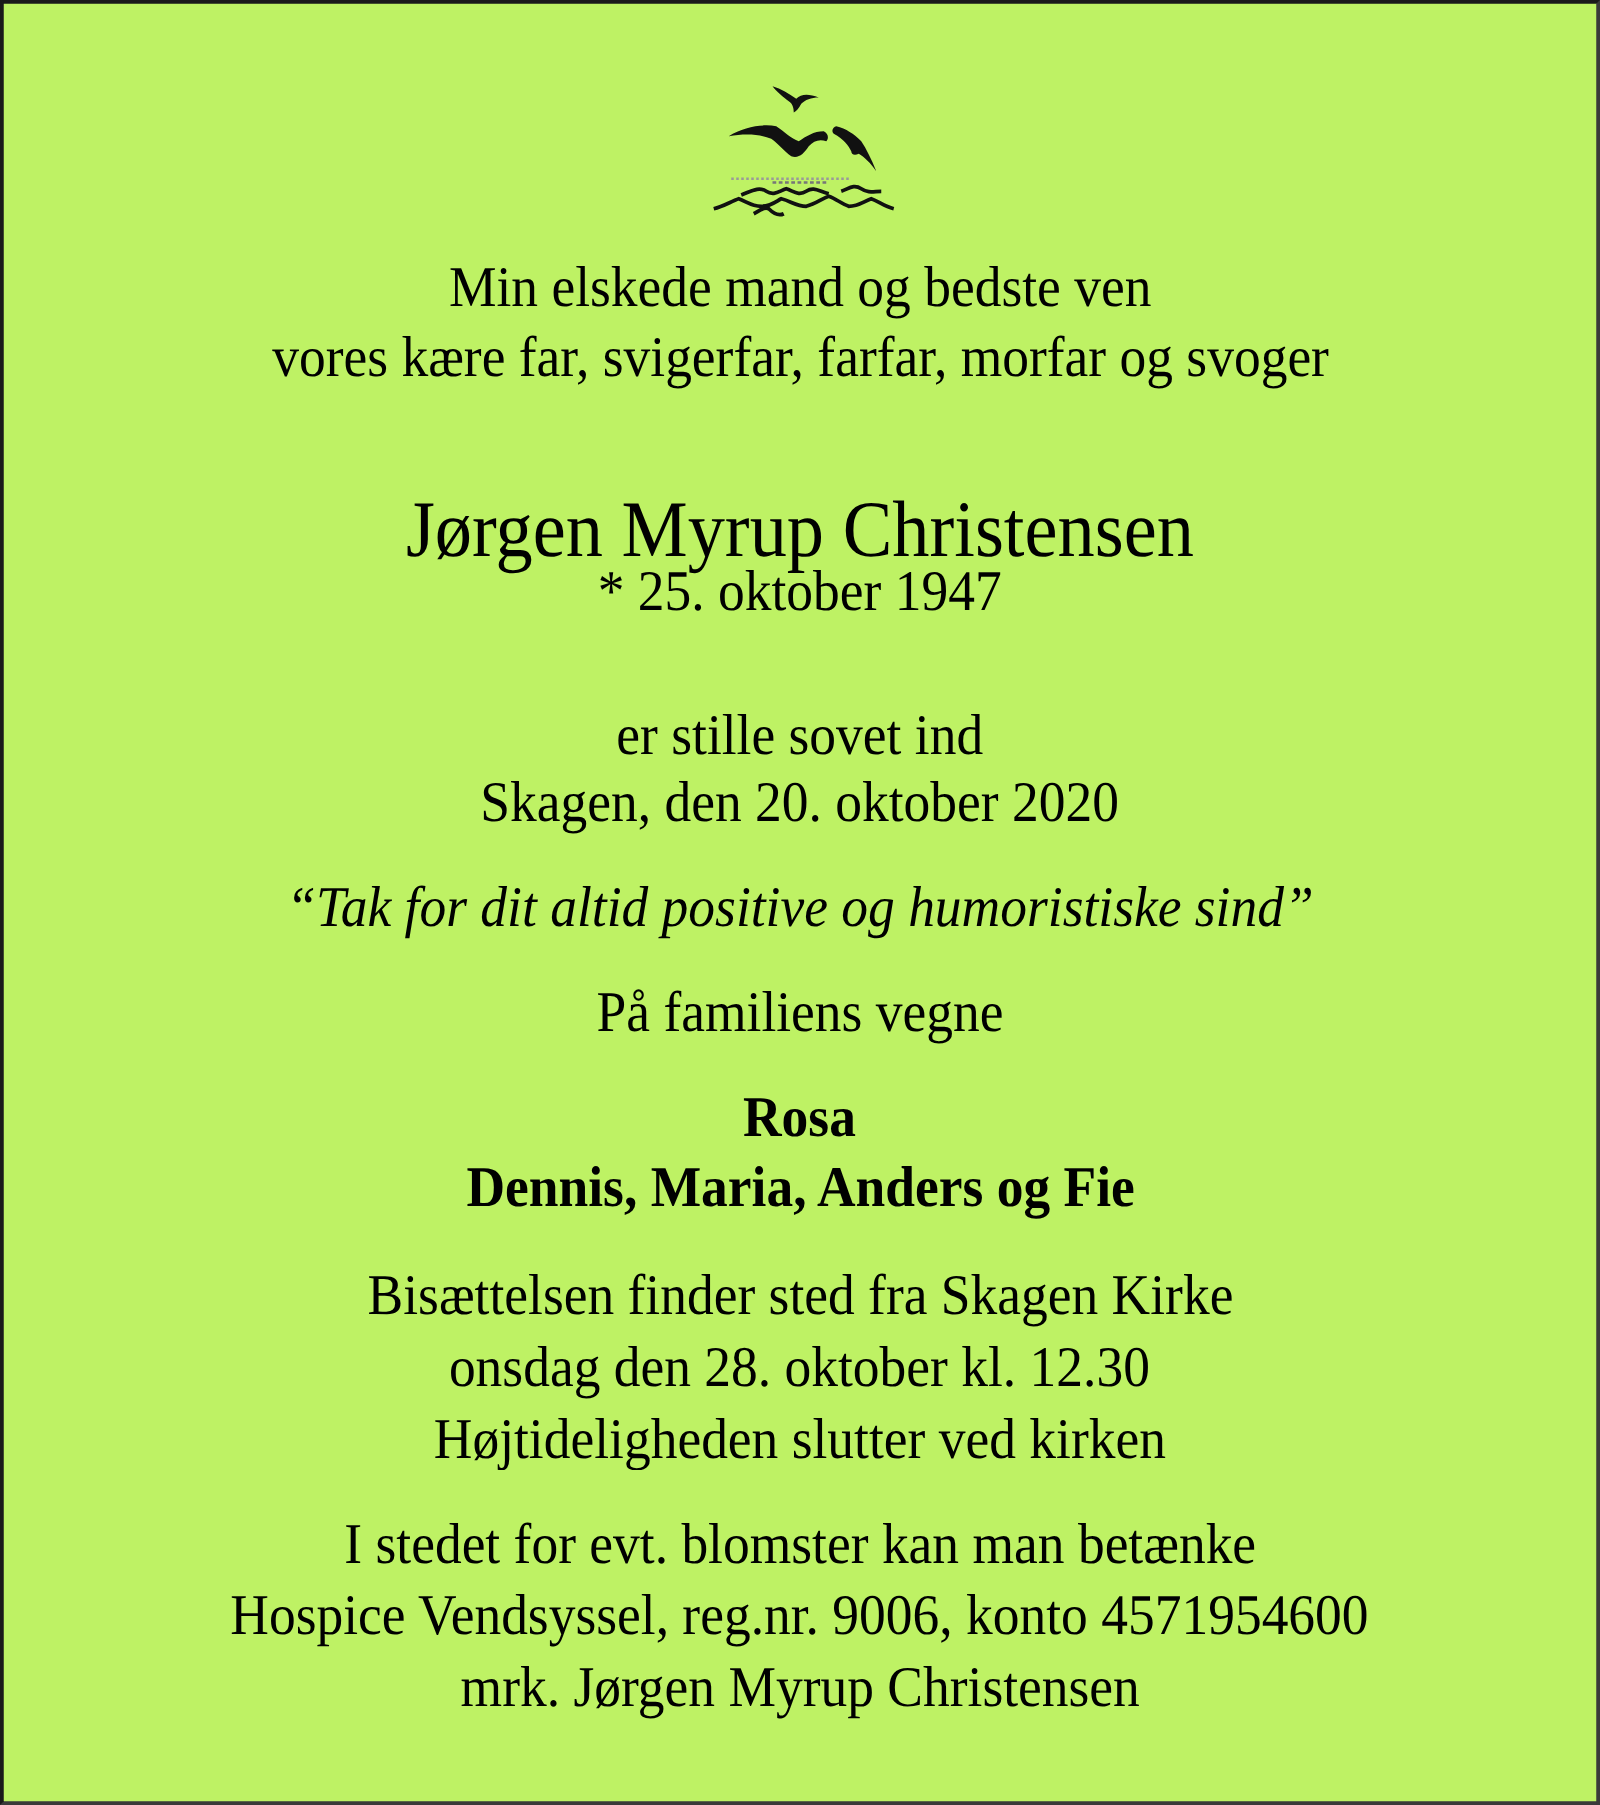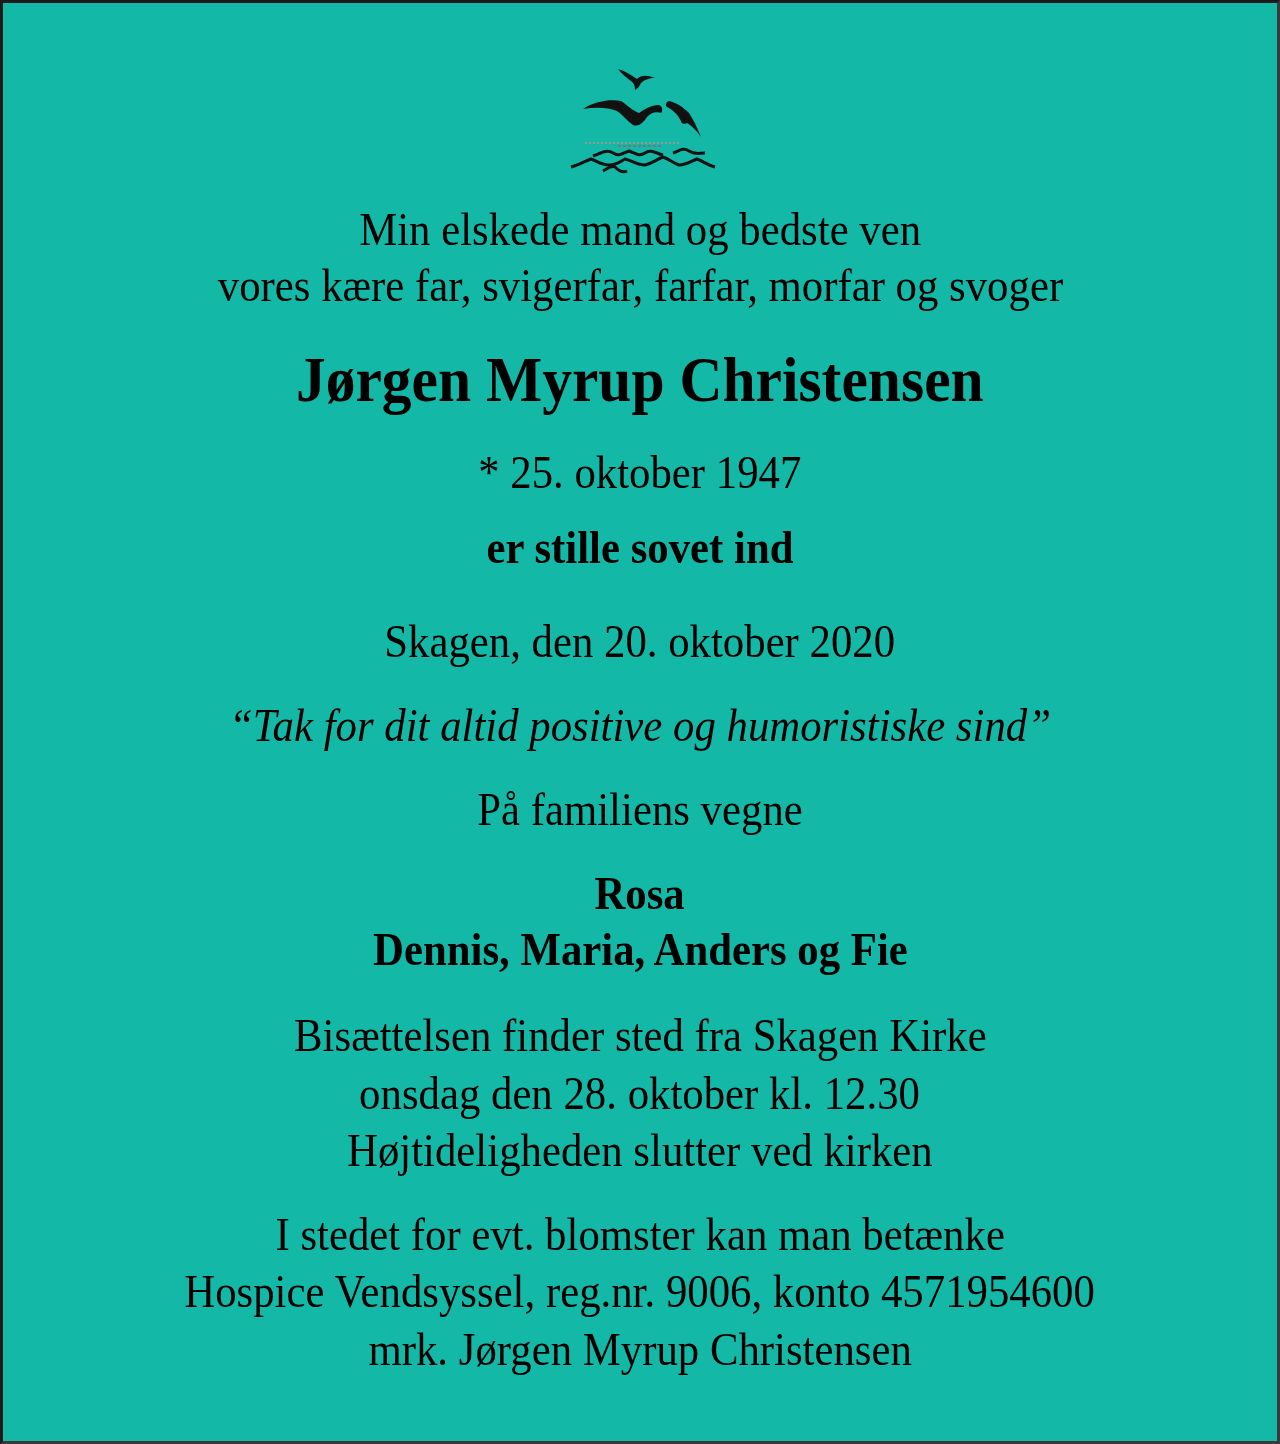--- a/index.html
+++ b/index.html
@@ -5,21 +5,21 @@
     html, body { margin: 0; padding: 0; background: #ffffff; }
     body { width: 1280px; height: 1444px; overflow: hidden; }
     .ad {
       position: relative;
       box-sizing: border-box;
       width: 1280px;
       height: 1444px;
       border: 3px solid #1a1a1a;
       border-right-color: #3a3a3a;
       border-bottom-color: #3a3a3a;
-      background: #14b8a6;
+      background: #bef264;
       color: #000000;
       font-family: "Liberation Serif", "DejaVu Serif", serif;
     }
     .logo {
       position: absolute;
       left: 560px;
       top: 58px;
       width: 165px;
       height: 115px;
     }
@@ -29,21 +29,21 @@
       width: 1274px;
       text-align: center;
       white-space: nowrap;
     }
     .line span {
       display: inline-block;
       transform-origin: center center;
     }
     .normal { font-size: 46px; }
     .normal span { transform: scaleX(0.93); }
-    .title { font-size: 64px; font-weight: bold; }
+    .title { font-size: 64px; font-weight: normal; margin-top: 44px; }
     .title span { transform: scaleX(0.93); }
     .italic { font-size: 46px; font-style: italic; }
     .italic span { transform: scaleX(0.93); }
     .bold { font-size: 46px; font-weight: bold; }
     .bold span { transform: scaleX(0.93); }
   </style>
 </head>
 <body>
 
 <div class="ad">
@@ -65,21 +65,21 @@
     <path d="M 40 110 C 44 108, 48 104, 52 106 C 56 110, 60 112, 64 110" stroke="#111" stroke-width="3" fill="none"></path>
   </svg>
 
   <div class="line normal" style="top:200px;"><span>Min elskede mand og bedste ven</span></div>
   <div class="line normal" style="top:256px;"><span>vores kære far, svigerfar, farfar, morfar og svoger</span></div>
 
   <div class="line title" style="top:340px;"><span>Jørgen Myrup Christensen</span></div>
 
   <div class="line normal" style="top:443px;"><span>* 25. oktober 1947</span></div>
 
-  <div class="line normal" style="top:518px;font-weight:bold;"><span>er stille sovet ind</span></div>
+  <div class="line normal" style="top:558px;"><span>er stille sovet ind</span></div>
 
   <div class="line normal" style="top:612px;"><span>Skagen, den 20. oktober 2020</span></div>
 
   <div class="line normal" style="top:780px;"><span>På familiens vegne</span></div>
 
   <div class="line italic" style="top:696px;"><span>“Tak for dit altid positive og humoristiske sind”</span></div>
 
   <div class="line bold" style="top:864px;"><span>Rosa</span></div>
   <div class="line bold" style="top:920px;"><span>Dennis, Maria, Anders og Fie</span></div>
 

